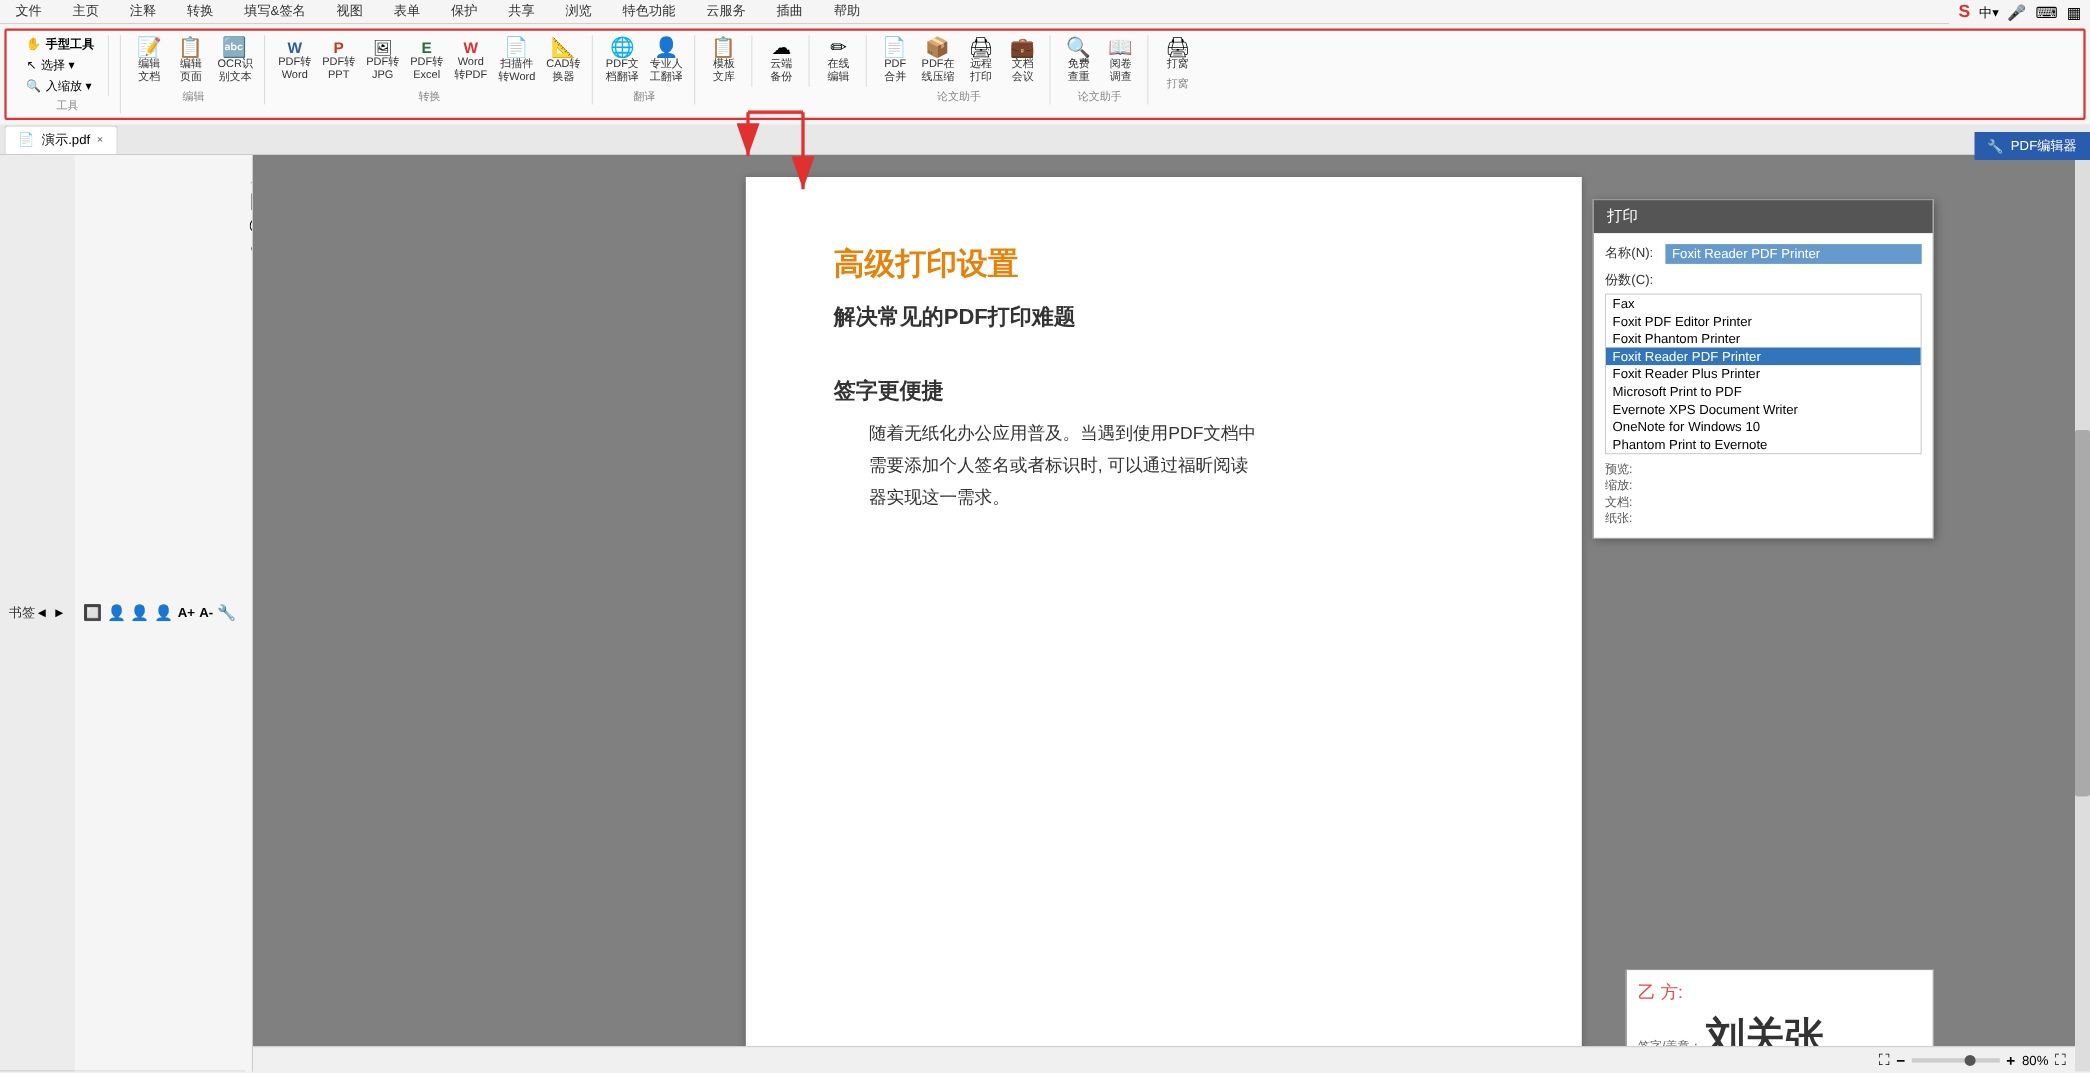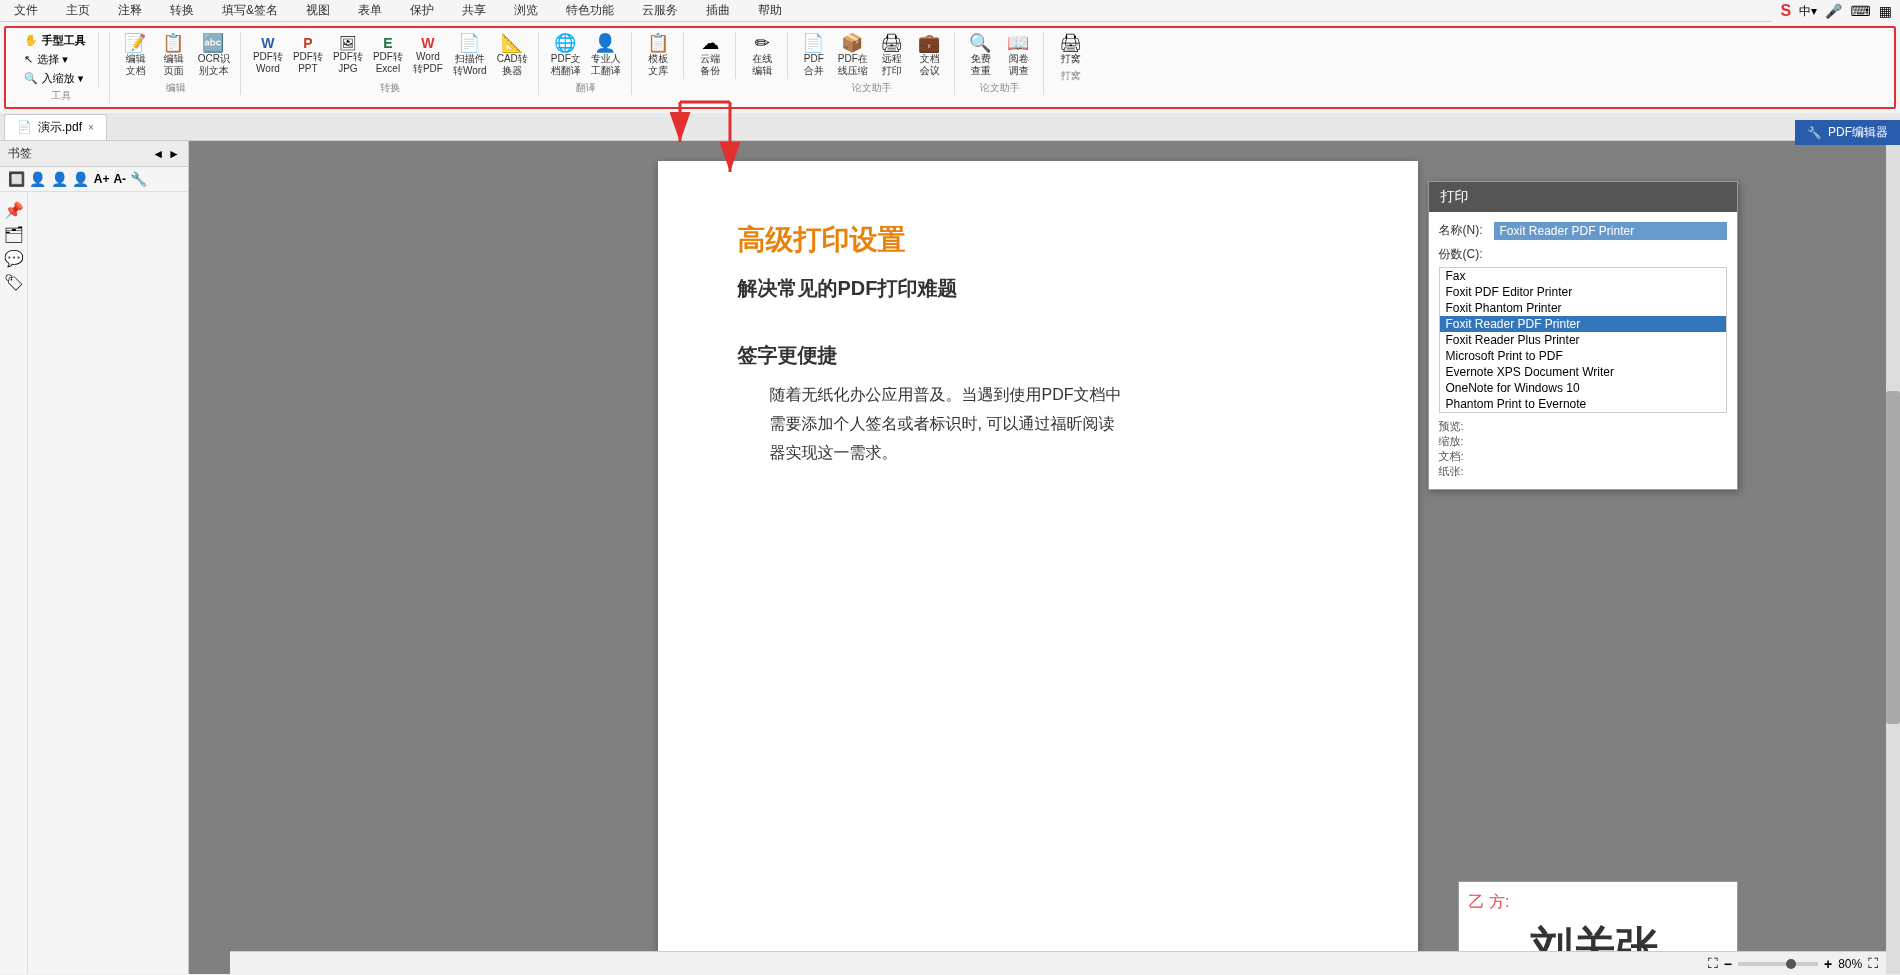--- a/index.html
+++ b/index.html
@@ -121,25 +121,24 @@
     }
 
     
     .main-layout {
       display: flex;
       height: calc(975px - 22px - 92px - 28px);
     }
 
     
     .sidebar {
-      width: 189px;
+      width: 230px;
       background: #f5f5f5;
       border-right: 1px solid #ccc;
       display: flex;
-      flex-direction: column;
     }
     .sidebar-header {
       display: flex;
       align-items: center;
       justify-content: space-between;
       padding: 4px 8px;
       border-bottom: 1px solid #ccc;
       background: #ececec;
     }
     .sidebar-header-title {
@@ -276,21 +275,21 @@
       bottom: 60px;
       width: 280px;
       height: 120px;
       background: white;
       border: 1px solid #999;
       padding: 10px;
       font-size: 12px;
     }
     .sig-name-label { color: #666; font-size: 11px; }
     .sig-name {
-      font-size: 43px;
+      font-size: 36px;
       font-weight: bold;
       color: #333;
       font-family: 'STKaiti', 'KaiTi', cursive;
     }
     .sig-date { font-size: 12px; color: #333; margin-top: 8px; }
     .zoom-controls {
       display: flex;
       align-items: center;
       gap: 6px;
       font-size: 12px;

